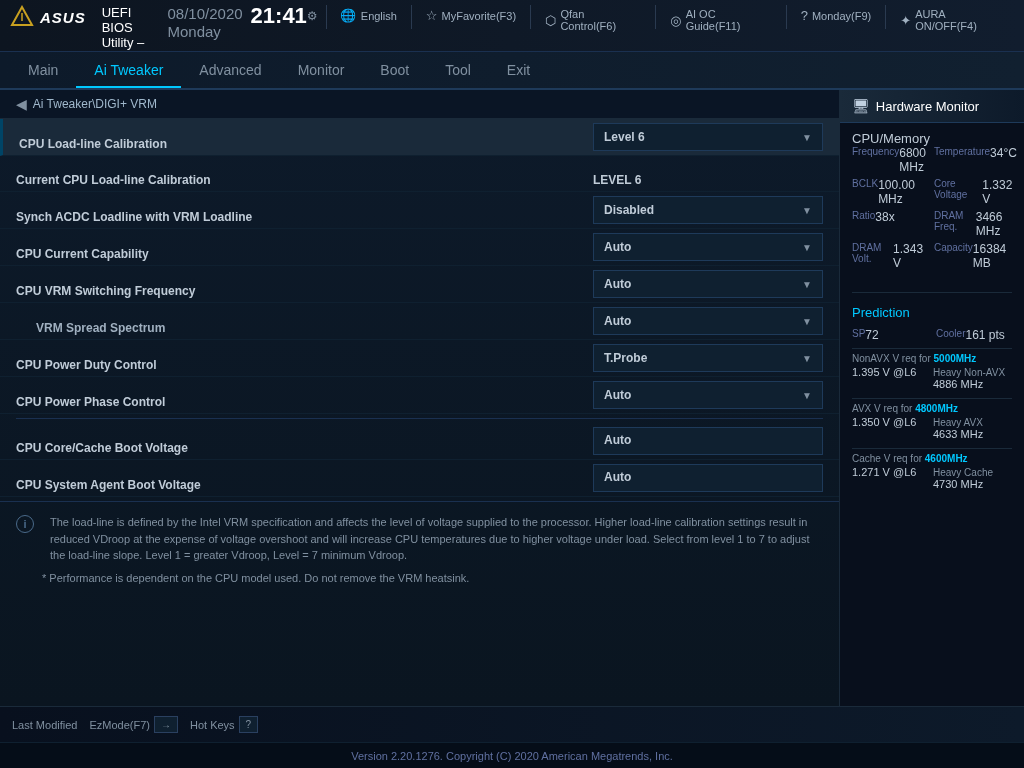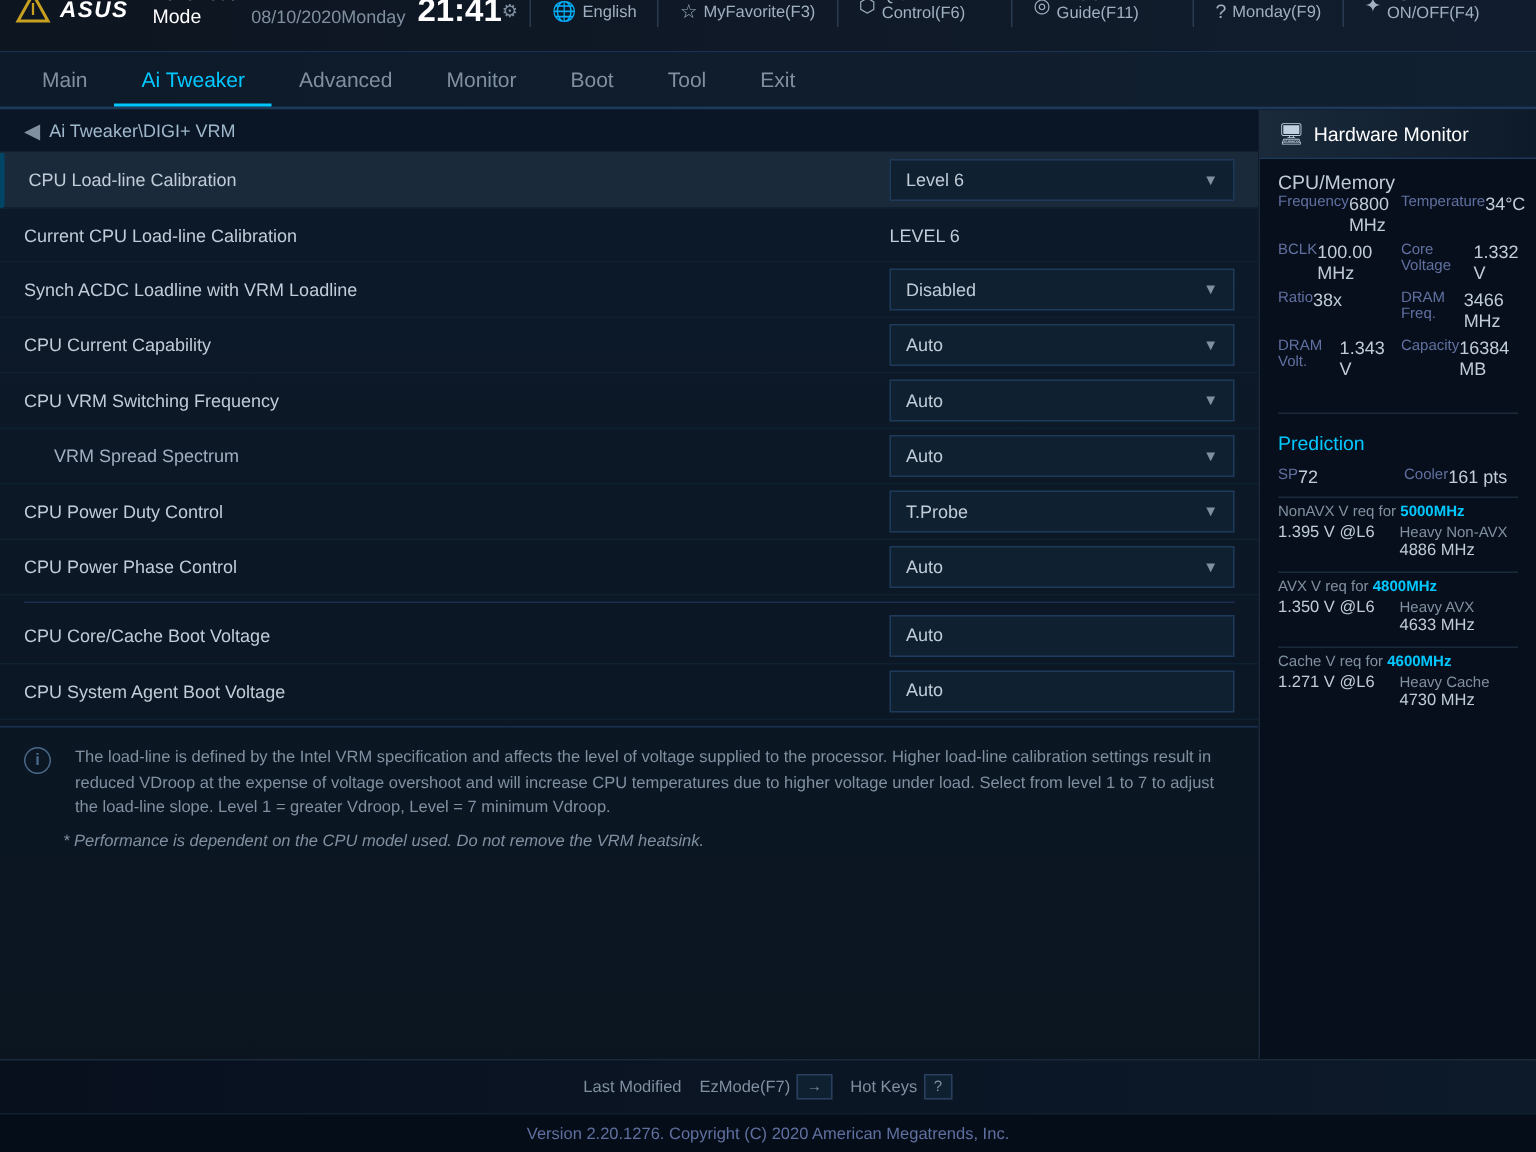--- a/index.html
+++ b/index.html
@@ -32,24 +32,24 @@
       width: 1024px;
       height: 768px;
       display: flex;
       flex-direction: column;
     }
 
     
     .header {
       background: linear-gradient(90deg, #0d1520, #111d2e);
       border-bottom: 1px solid #1a3050;
-      padding: 16px 10px;
-      height: 35px;
-      display: flex;
-      align-items: flex-end;
+      padding: 5px 10px;
+      height: 52px;
+      display: flex;
+      align-items: flex-start;
       gap: 8px;
     }
 
     .asus-logo {
       display: flex;
       align-items: center;
       gap: 6px;
       margin-right: 8px;
     }
 
@@ -63,23 +63,23 @@
 
     .header-title {
       color: #ffffff;
       font-size: 13px;
       font-weight: 500;
       flex: 1;
     }
 
     .datetime {
       display: flex;
-      flex-direction: row;
+      flex-direction: column;
       align-items: flex-start;
-      font-size: 12px;
+      font-size: 15px;
       color: #8090a0;
       line-height: 1.2;
     }
 
     .clock {
       display: flex;
       align-items: center;
       gap: 0;
     }
 
@@ -187,24 +187,25 @@
       border-radius: 3px;
     }
 
     
     .settings-table {
       width: 100%;
     }
 
     .setting-row {
       display: flex;
-      align-items: center;
+      align-items: flex-end;
       border-bottom: 1px solid #0f2030;
       min-height: 36px;
       padding: 4px 16px;
+      font-weight: bold;
     }
 
     .setting-row.highlighted {
       background: #1a2a3a;
       border-left: 3px solid #004466;
     }
 
     .setting-row.section-header {
       background: transparent;
       padding: 8px 16px 2px 16px;
@@ -296,21 +297,20 @@
       font-size: 11px;
       color: #8090a0;
       line-height: 1.5;
     }
 
     .info-note {
       font-size: 11px;
       color: #8090a0;
       margin-top: 8px;
       padding-left: 26px;
-      font-style: italic;
     }
 
     
     .right-panel {
       width: 185px;
       background: #080f1c;
       border-left: 1px solid #1a2a3a;
       display: flex;
       flex-direction: column;
       overflow-y: auto;
@@ -436,21 +436,21 @@
       color: #c0ccd8;
     }
 
     
     .footer {
       height: 36px;
       background: linear-gradient(90deg, #08101e, #0d1a2a);
       border-top: 1px solid #1a2a3a;
       display: flex;
       align-items: center;
-      justify-content: center;
+      justify-content: flex-start;
       padding: 0 12px;
       gap: 12px;
     }
 
     .footer-btn {
       display: flex;
       align-items: center;
       gap: 4px;
       font-size: 11px;
       color: #8090a0;

